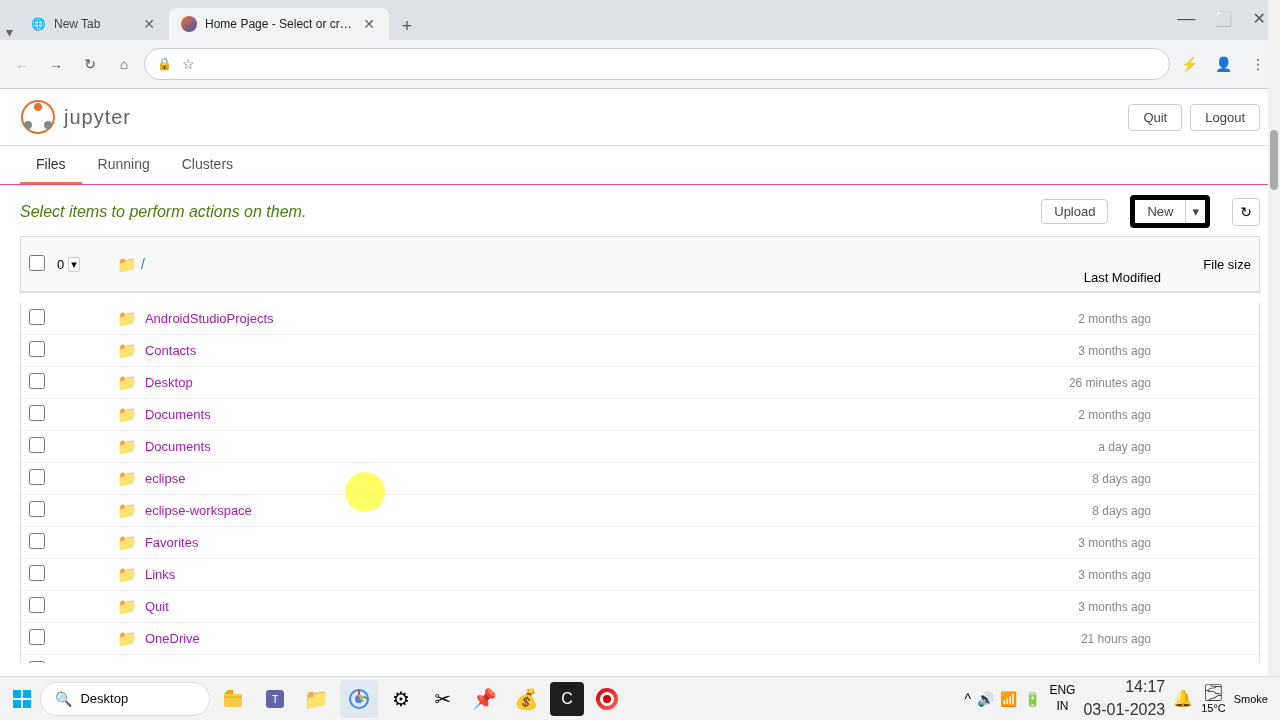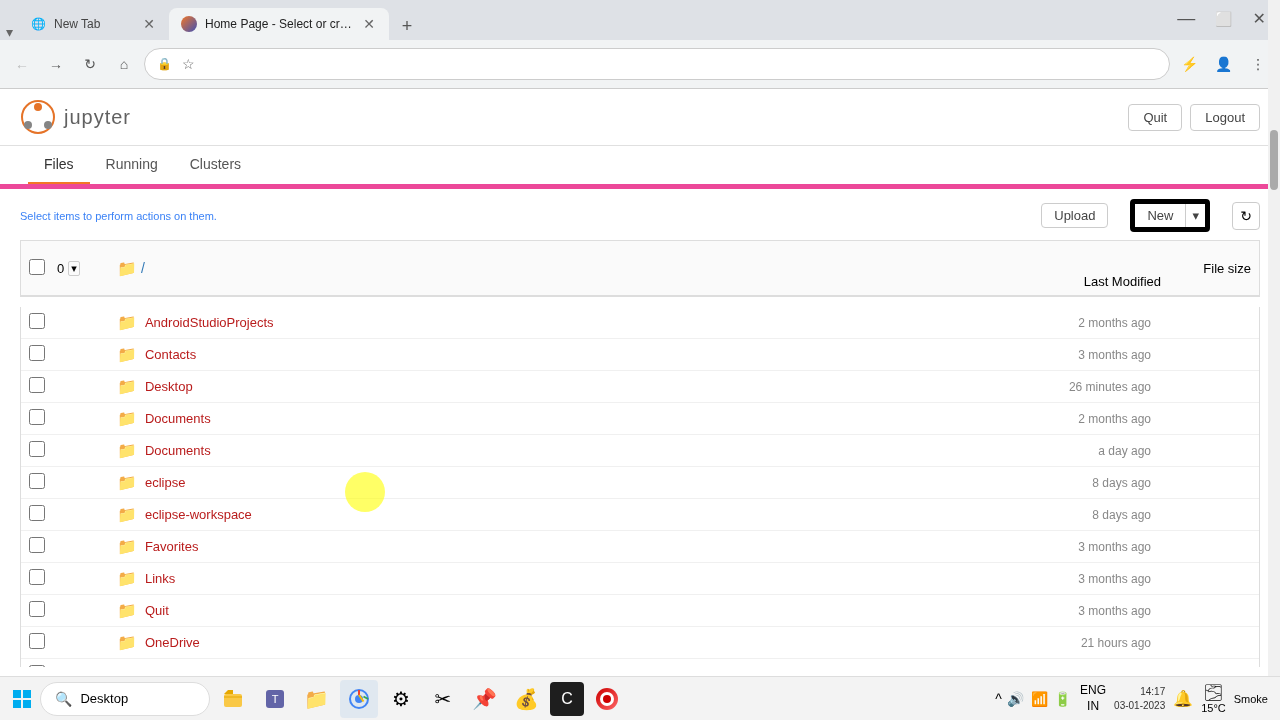--- a/index.html
+++ b/index.html
@@ -22,46 +22,46 @@
 
     
     .jupyter-header { display: flex; align-items: center; padding: 10px 20px; border-bottom: 1px solid #e0e0e0; background: #fff; }
     .jupyter-logo { display: flex; align-items: center; gap: 8px; }
     .jupyter-logo-icon { width: 36px; height: 36px; }
     .jupyter-logo-text { font-size: 20px; color: #616161; font-weight: 300; letter-spacing: 1px; }
     .header-spacer { flex: 1; }
     .header-btn { padding: 5px 14px; border: 1px solid #ccc; border-radius: 4px; background: #fff; cursor: pointer; font-size: 13px; color: #444; margin-left: 8px; }
 
     
-    .jupyter-tabs { display: flex; border-bottom: 5px solid #ec4899; padding: 0 28px; background: #fff; }
+    .jupyter-tabs { display: flex; border-bottom: 1px solid #ec4899; padding: 0 20px; background: #fff; }
     .jupyter-tab { padding: 10px 16px; font-size: 14px; cursor: pointer; border-bottom: 2px solid transparent; color: #555; }
     .jupyter-tab.active { color: #333; border-bottom: 2px solid #f37626; }
 
     
     .file-browser { padding: 10px 20px; }
     .file-toolbar { display: flex; align-items: center; justify-content: space-between; margin-bottom: 8px; }
-    .file-toolbar-left { font-size: 11px; color: #3b82f6; }
+    .file-toolbar-left { font-size: 16px; color: #4d7c0f; font-style: italic; }
     .file-toolbar-right { display: flex; align-items: center; gap: 22px; }
     .toolbar-btn { padding: 4px 12px; border: 1px solid #ccc; border-radius: 4px; background: #fff; cursor: pointer; font-size: 13px; color: #444; }
     .refresh-btn { width: 28px; height: 28px; display: flex; align-items: center; justify-content: center; border: 1px solid #ccc; border-radius: 4px; cursor: pointer; background: #fff; font-size: 14px; }
 
     .file-row { display: flex; align-items: center; padding: 6px 8px; border-bottom: 1px solid #f0f0f0; }
     .file-checkbox { width: 16px; height: 16px; cursor: pointer; }
-    .file-name { color: #b91c1c; cursor: pointer; text-decoration: none; font-size: 13px; }
+    .file-name { color: #a21caf; cursor: pointer; text-decoration: none; font-size: 13px; }
     .file-modified { width: 160px; text-align: right; color: #888; font-size: 12px; flex-shrink: 0; }
     .file-size { width: 100px; text-align: right; color: #888; font-size: 12px; flex-shrink: 0; }
 
     
     .taskbar { position: fixed; bottom: 0; left: 0; width: 1280px; height: 44px; background: #f3f3f3; display: flex; align-items: center; border-top: 1px solid #ddd; padding: 0 4px; z-index: 100; }
     .taskbar-start { width: 36px; height: 36px; display: flex; align-items: center; justify-content: center; cursor: pointer; border-radius: 4px; }
     .taskbar-search { display: flex; align-items: center; background: #fff; border: 1px solid #ddd; border-radius: 20px; padding: 4px 14px; gap: 8px; height: 34px; min-width: 170px; cursor: pointer; }
     .taskbar-items { display: flex; align-items: center; gap: 4px; margin-left: 4px; }
     .taskbar-item { width: 38px; height: 38px; display: flex; align-items: center; justify-content: center; cursor: pointer; border-radius: 4px; font-size: 20px; }
     .taskbar-right { margin-left: auto; display: flex; align-items: center; gap: 8px; padding-right: 8px; }
-    .taskbar-clock { text-align: right; font-size: 10px; line-height: 1.4; color: #333; }
+    .taskbar-clock { text-align: right; font-size: 16px; line-height: 1.4; color: #333; }
 
     
     .cursor-highlight { position: absolute; width: 40px; height: 40px; background: rgba(255, 255, 0, 0.6); border-radius: 50%; pointer-events: none; z-index: 200; left: 345px; top: 472px; }
 
     
     .page-scrollbar { position: absolute; right: 0; top: 0; width: 12px; height: 720px; background: #f1f1f1; }
     .page-scrollbar-thumb { position: absolute; top: 130px; width: 8px; left: 2px; height: 60px; background: #aaa; border-radius: 4px; }
   </style>
 </head>
 <body>

